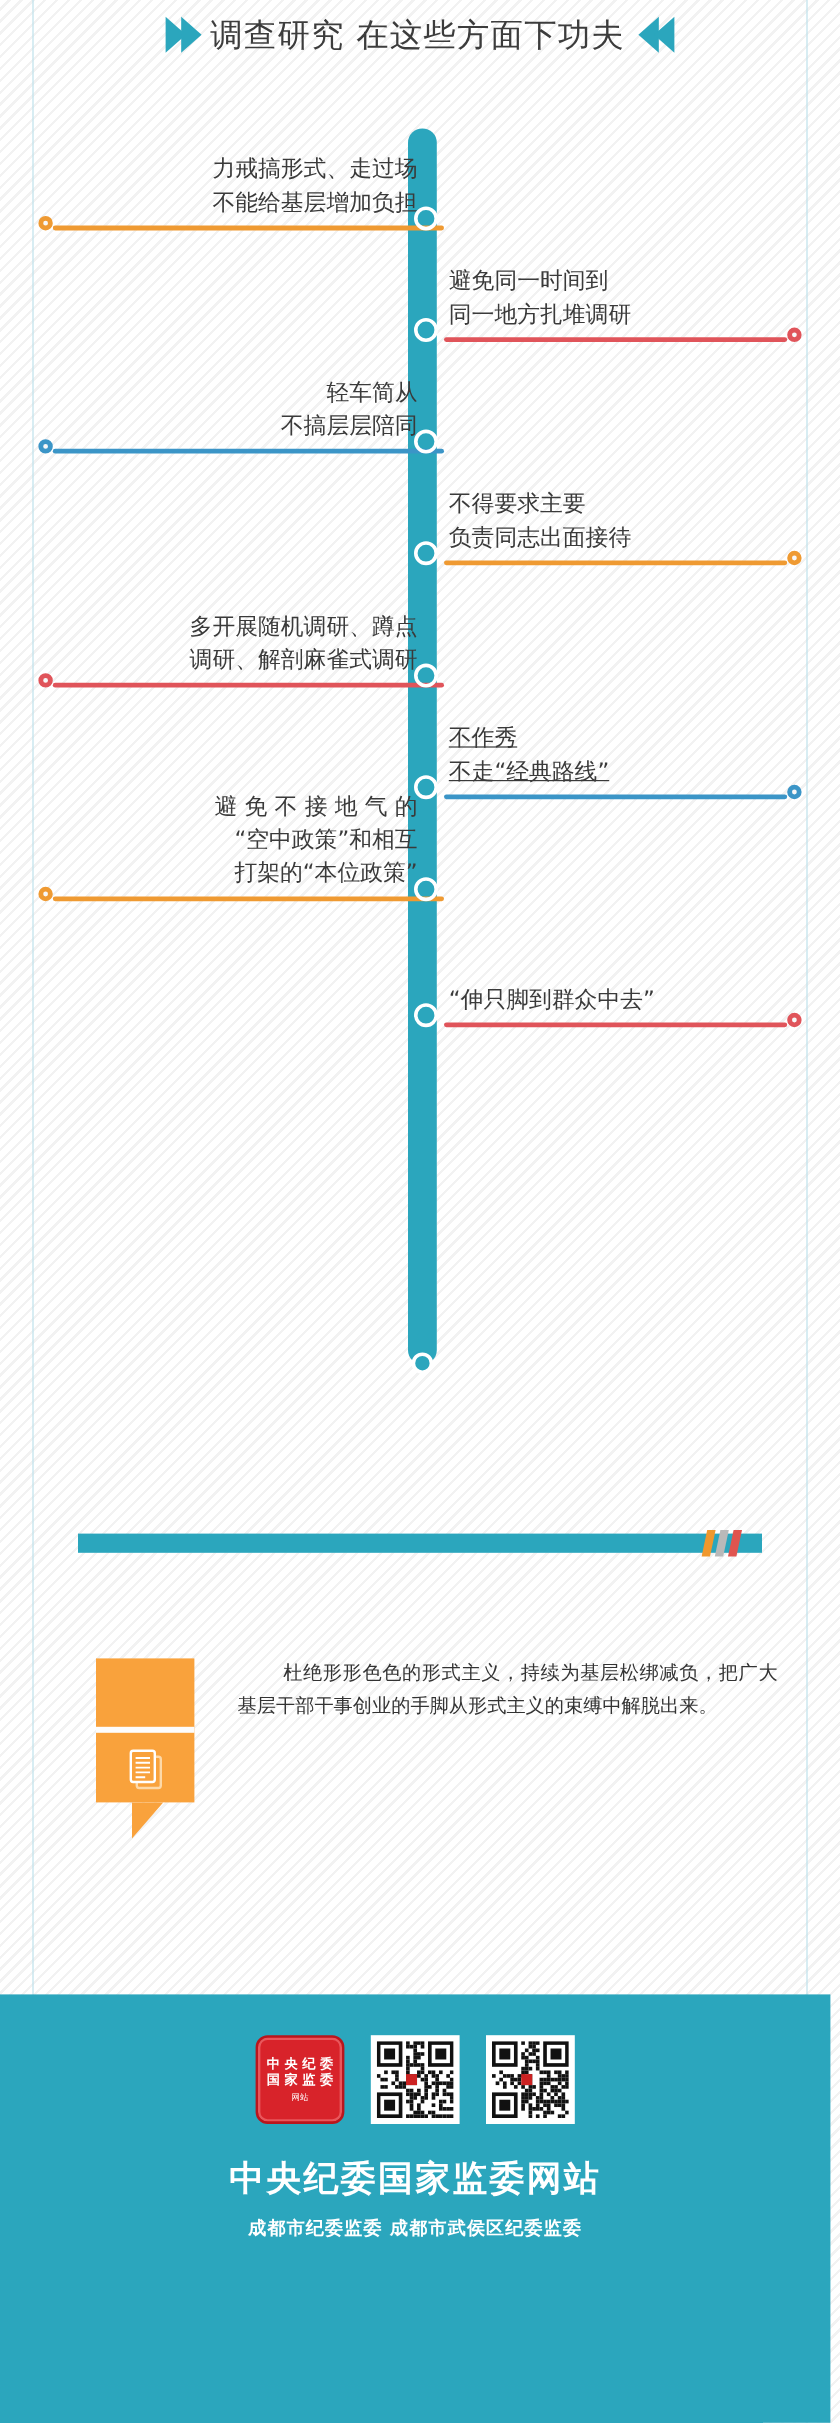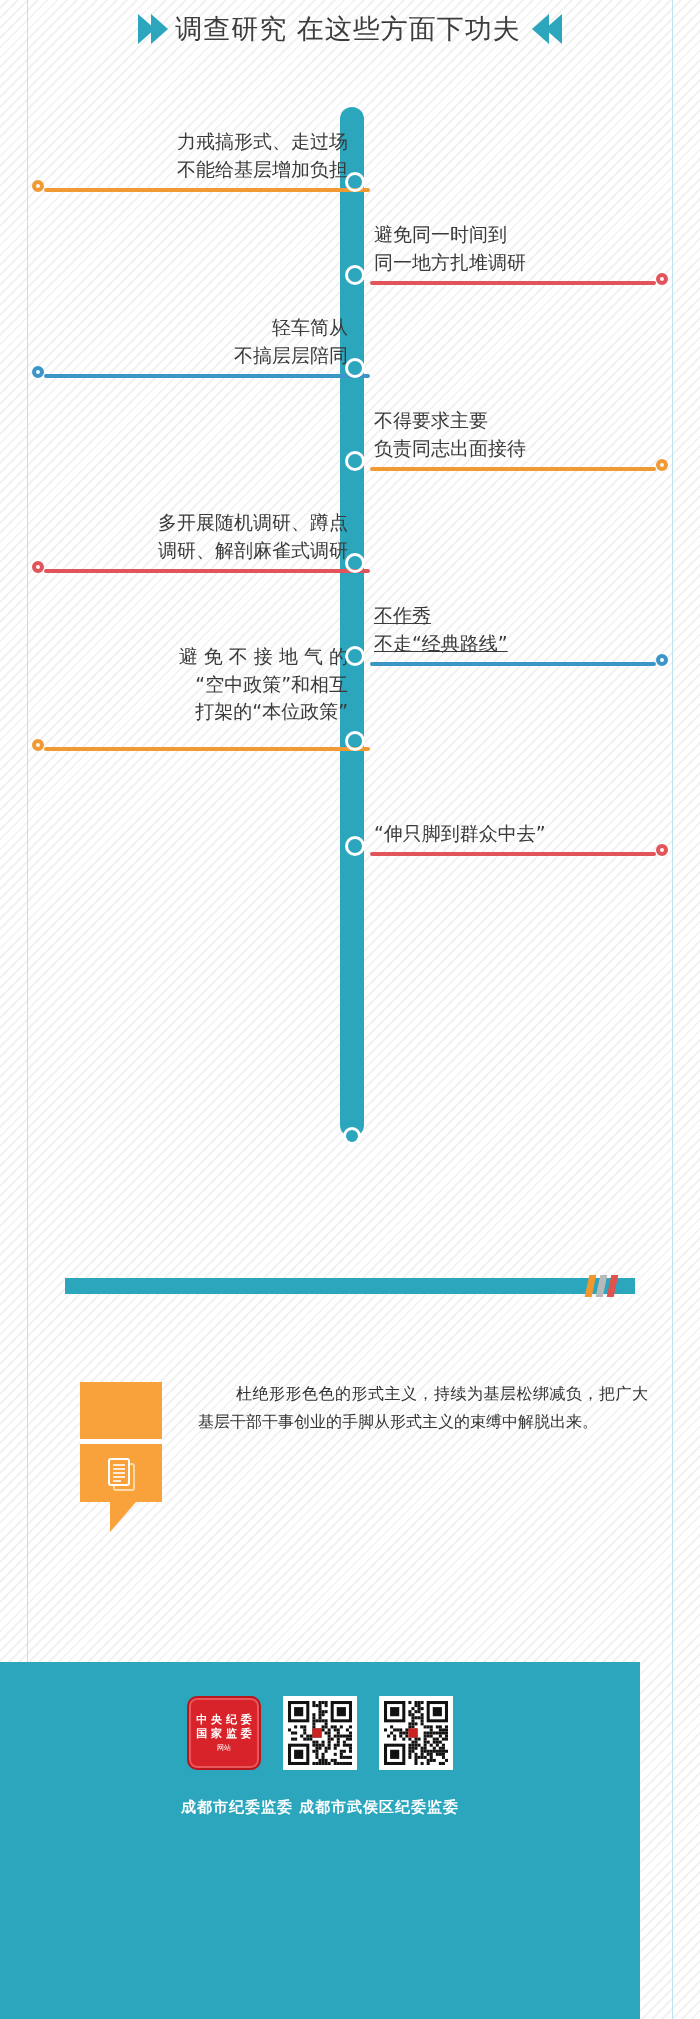--- a/index.html
+++ b/index.html
@@ -126,21 +126,21 @@
 
   .quote-text {
     position:absolute; left:198px; top:20px; right:52px;
     font-size:16px; line-height:1.72; color:#333333;
     text-align:justify; text-indent:38px;
     font-family:"DejaVu Sans","Liberation Sans",sans-serif;
   }
 
   
   .footer {
-    position:absolute; left:0; top:1662px; width:640px; height:357px;
+    position:absolute; left:0; top:1662px; width:692px; height:357px;
     background:#2ba6bd; z-index:7;
     display:flex; flex-direction:column; align-items:center;
   }
   .codes { display:flex; align-items:center; gap:22px; margin-top:34px; }
 
   .badge {
     width:74px; height:74px; border-radius:10px;
     background:#d8232a; border:2px solid #b9161d;
     display:flex; flex-direction:column; align-items:center; justify-content:center;
     color:#ffffff; box-shadow:inset 0 0 0 2px #e8575c;
@@ -151,21 +151,21 @@
 
   .qr { width:74px; height:74px; background:#ffffff; padding:5px; }
   .qr svg { display:block; }
 
   .footer-title {
     margin-top:26px; font-size:29px; font-weight:bold; color:#ffffff;
     letter-spacing:2px;
     font-family:"DejaVu Sans","Liberation Sans",sans-serif;
   }
   .footer-sub {
-    margin-top:28px; font-size:15px; font-weight:bold; color:#ffffff;
+    margin-top:12px; font-size:15px; font-weight:bold; color:#ffffff;
     letter-spacing:1px;
     font-family:"DejaVu Sans","Liberation Sans",sans-serif;
   }
 </style>
 </head>
 <body>
 
 <div id="page">
 
   <div class="stripes"></div>
@@ -234,21 +234,21 @@
           </div>
         </div>
         <div class="item right" style="top: 0px;">
           <div class="label" style="bottom: auto; top: 545px; left: 374px; text-decoration: underline;">不作秀
 不走“经典路线”</div>
           <div class="conn" style="top: 605px; background: rgb(59, 149, 199);">
             <div class="endpoint" style="border-color: rgb(59, 149, 199);"></div>
           </div>
         </div>
         <div class="item left" style="top: 0px;">
-          <div class="label" style="bottom: auto; top: 586px; right: 352px;">避 免 不 接 地 气 的
+          <div class="label" style="bottom: auto; top: 602px; right: 352px;">避 免 不 接 地 气 的
 “空中政策”和相互
 打架的“本位政策”</div>
           <div class="conn" style="top: 690px; background: rgb(239, 154, 50);">
             <div class="endpoint" style="border-color: rgb(239, 154, 50);"></div>
           </div>
         </div>
         <div class="item right" style="top: 0px;">
           <div class="label" style="bottom: auto; top: 763px; left: 374px;">“伸只脚到群众中去”</div>
           <div class="conn" style="top: 795px; background: rgb(224, 84, 90);">
             <div class="endpoint" style="border-color: rgb(224, 84, 90);"></div>
@@ -583,16 +583,17 @@
             <rect x="45.71428571428571" y="3.0476190476190474" width="15.238095238095237" height="15.238095238095237" fill="#fff"></rect>
             <rect x="48.76190476190476" y="6.095238095238095" width="9.142857142857142" height="9.142857142857142" fill="#111"></rect>
             <rect x="0" y="42.666666666666664" width="21.333333333333332" height="21.333333333333332" fill="#111"></rect>
             <rect x="3.0476190476190474" y="45.71428571428571" width="15.238095238095237" height="15.238095238095237" fill="#fff"></rect>
             <rect x="6.095238095238095" y="48.76190476190476" width="9.142857142857142" height="9.142857142857142" fill="#111"></rect>
             <rect x="24.38095238095238" y="27.428571428571427" width="9.142857142857142" height="9.142857142857142" fill="#cc2222"></rect>
           </svg>
       </div>
     </div>
 
+    <div class="footer-title">中央纪委国家监委网站</div>
     <div class="footer-sub">成都市纪委监委  成都市武侯区纪委监委</div>
   </div>
 
 </div>
 
 </body></html>

